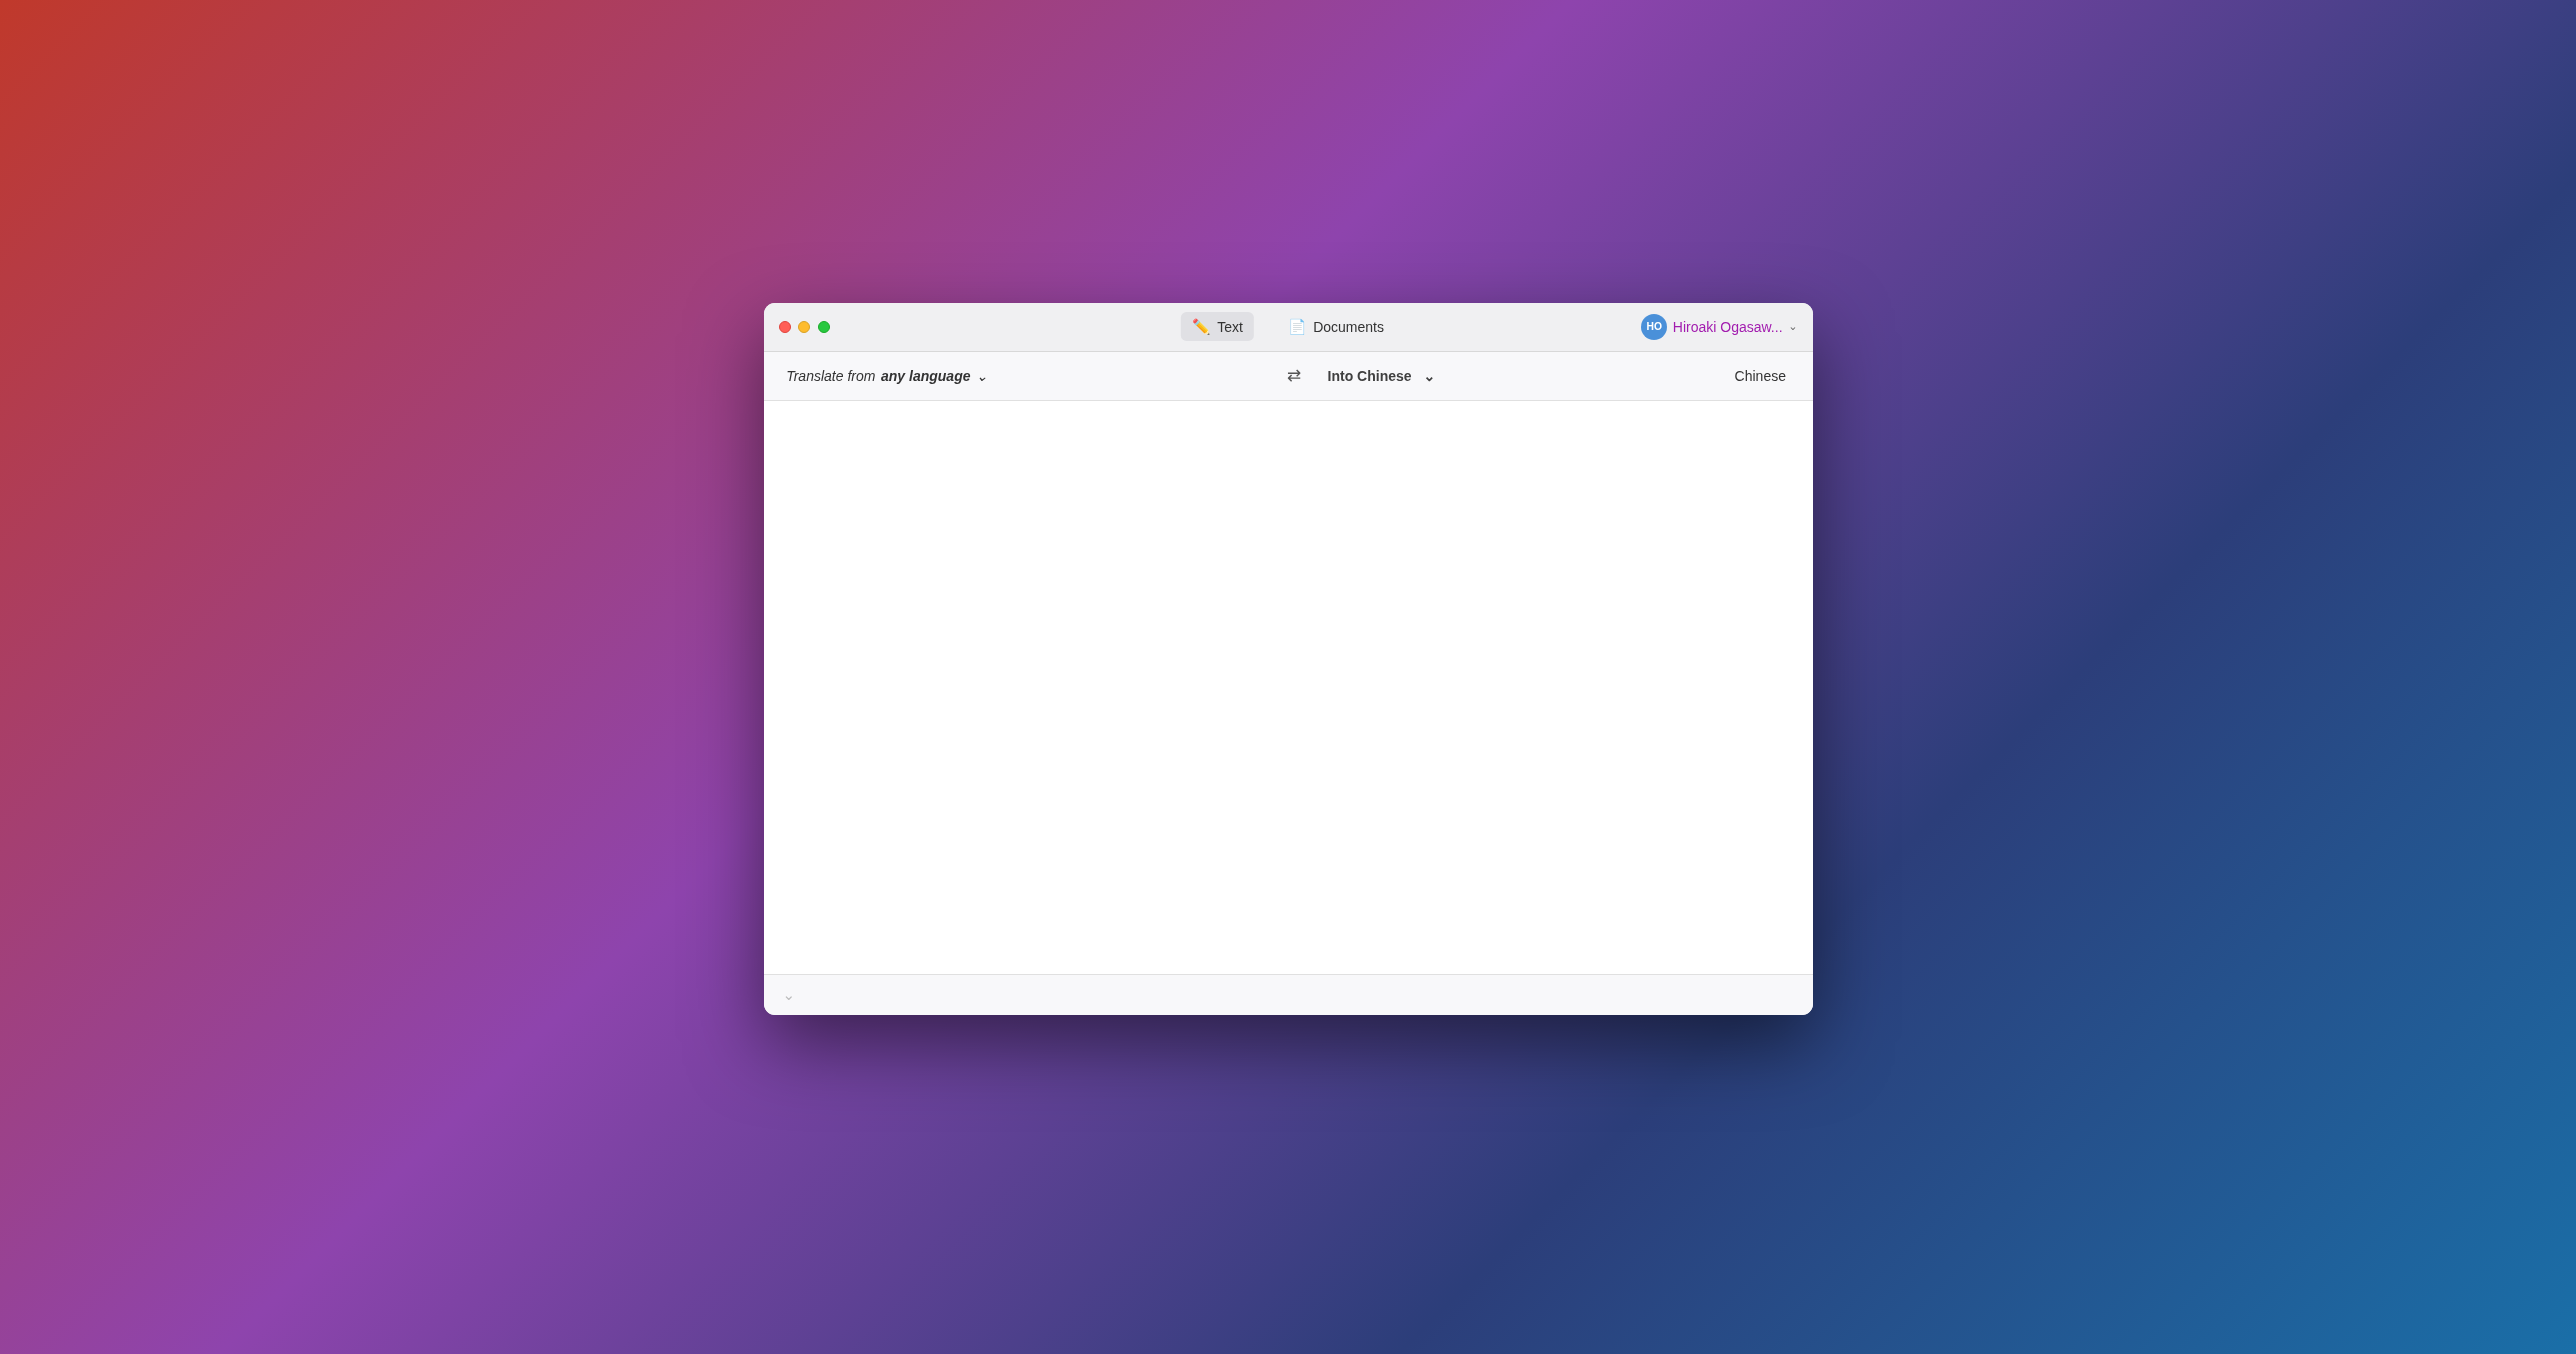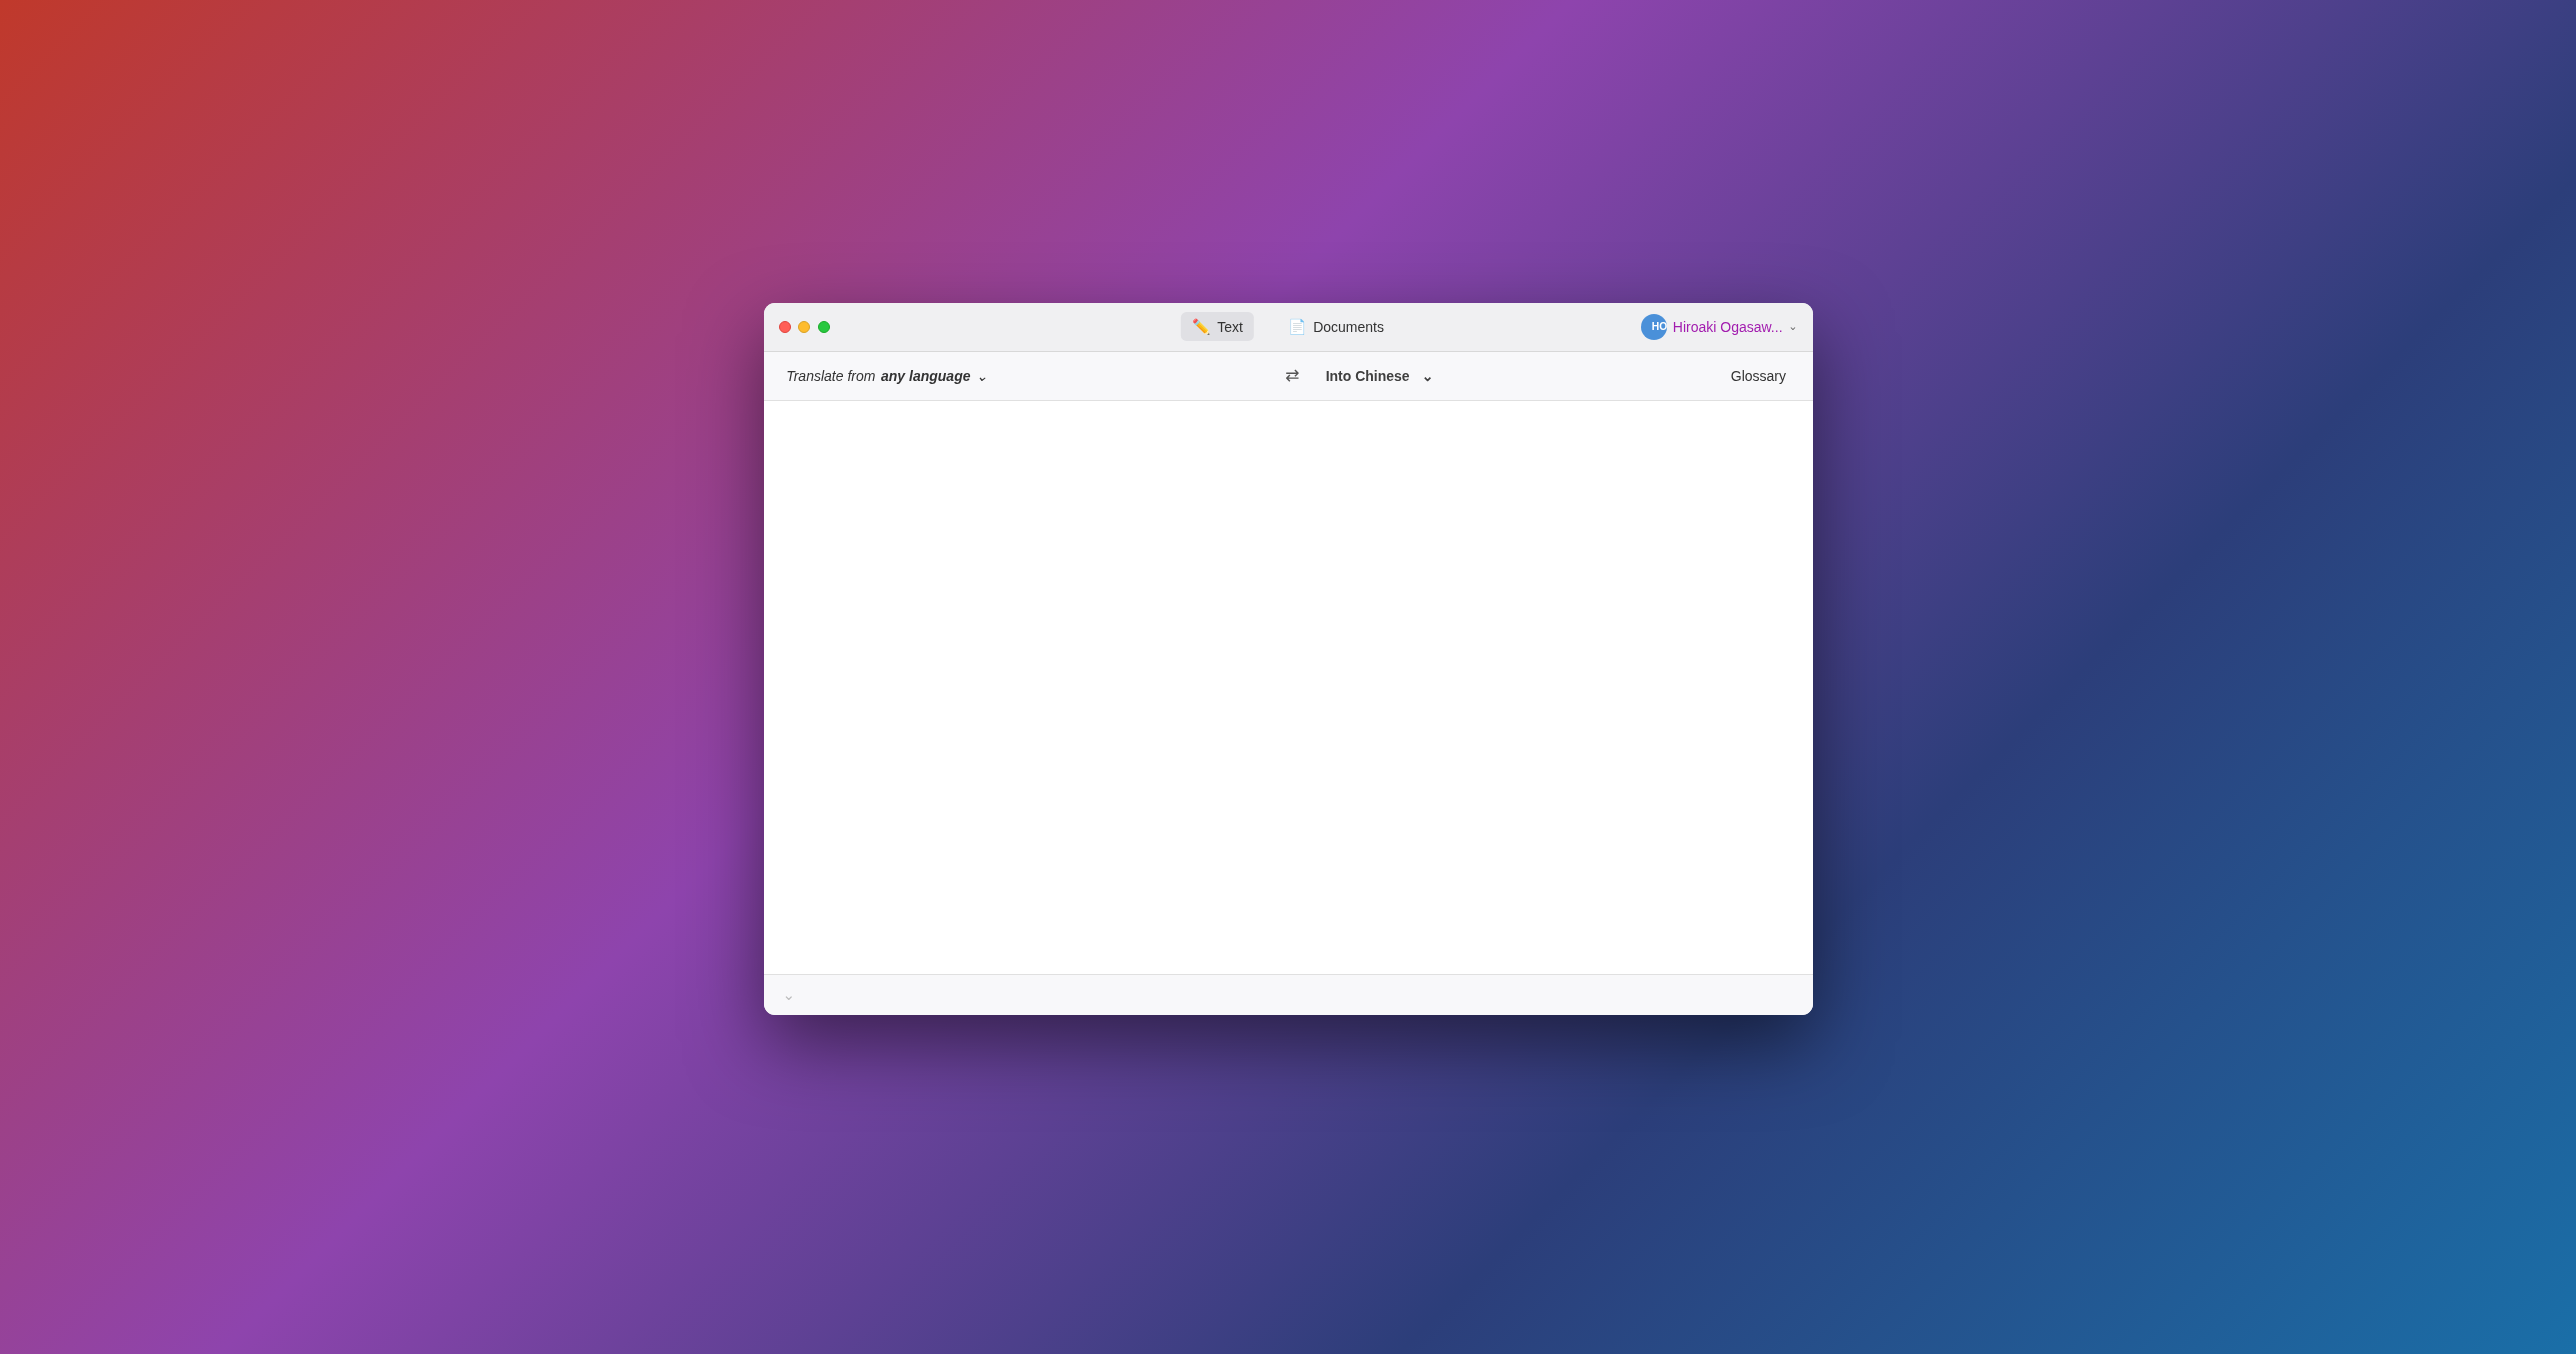--- a/index.html
+++ b/index.html
@@ -109,21 +109,21 @@
       gap: 5.6px;
     }
 
     .user-avatar {
       width: 26px;
       height: 26px;
       border-radius: 50%;
       background: #4a90d9;
       display: flex;
       align-items: center;
-      justify-content: flex-end;
+      justify-content: center;
       color: white;
       font-size: 10.3px;
       font-weight: 700;
       flex-shrink: 0;
     }
 
     .user-name {
       font-size: 14px;
       color: #a21caf;
     }
@@ -331,21 +331,21 @@
       <span>⌄</span>
     </div>
 
     <div class="swap-btn">⇄</div>
 
     <div class="target-lang-btn">
       <span>Into Chinese</span>
       <span>⌄</span>
     </div>
 
-    <div class="glossary-btn">Glossary</div>
+    <div class="glossary-btn">Chinese</div>
   </div>
 
   <div class="main-content">
 
 
     <div class="right-panel">
     </div>
 
   </div>
 

